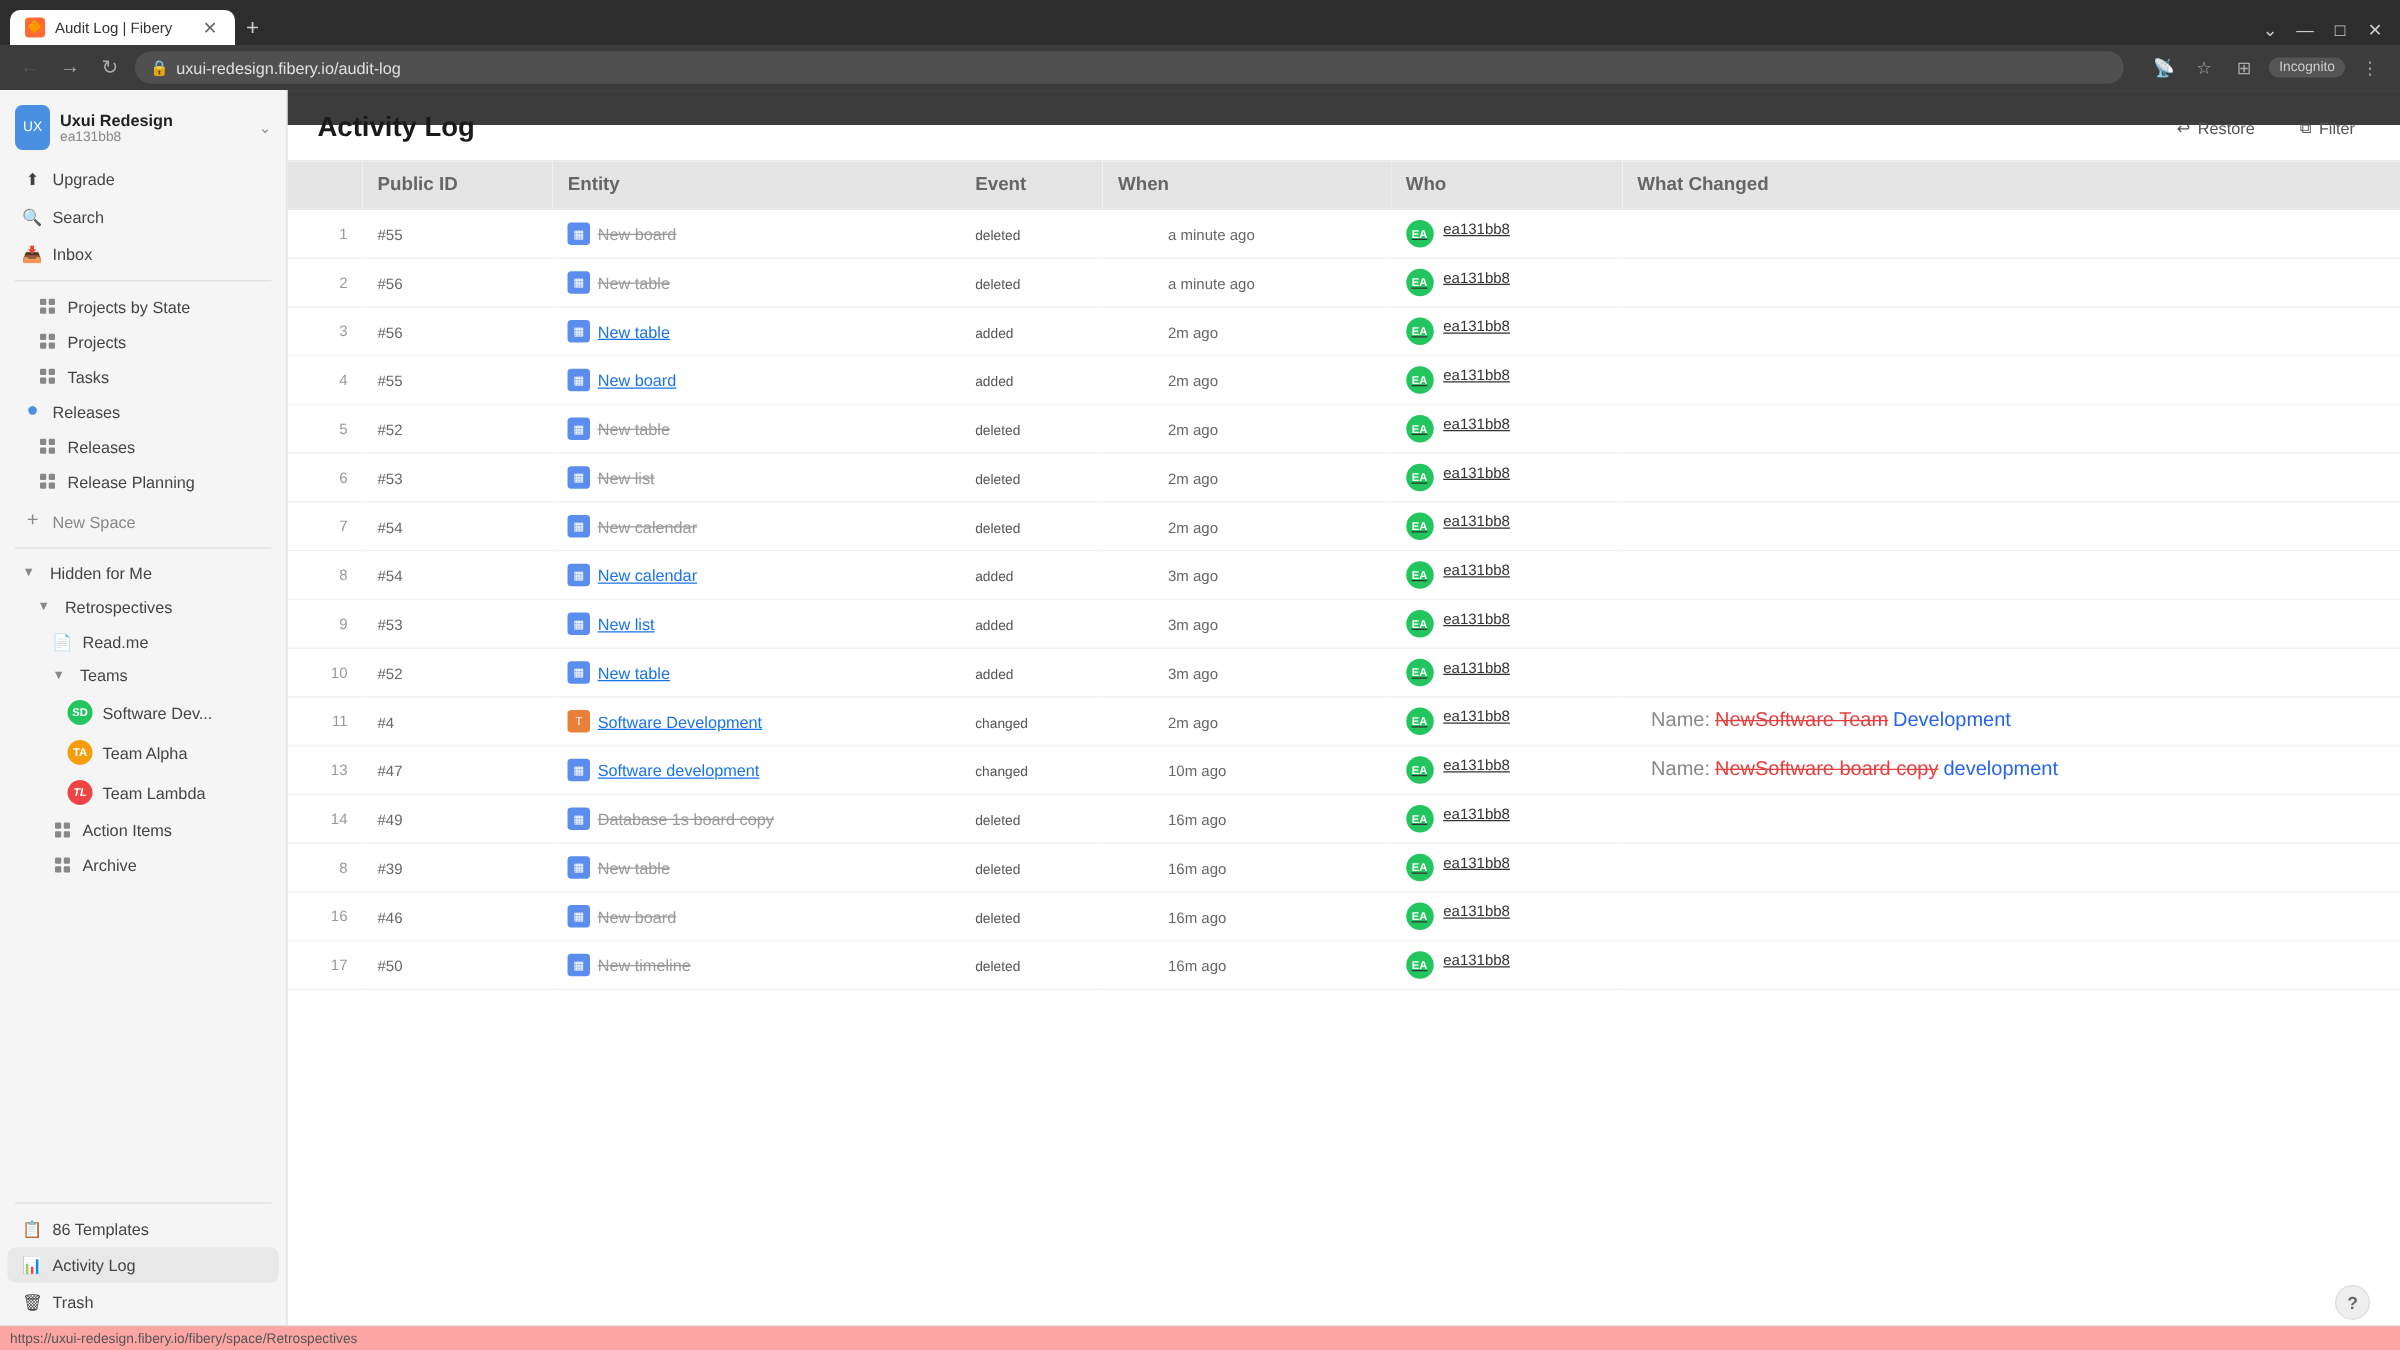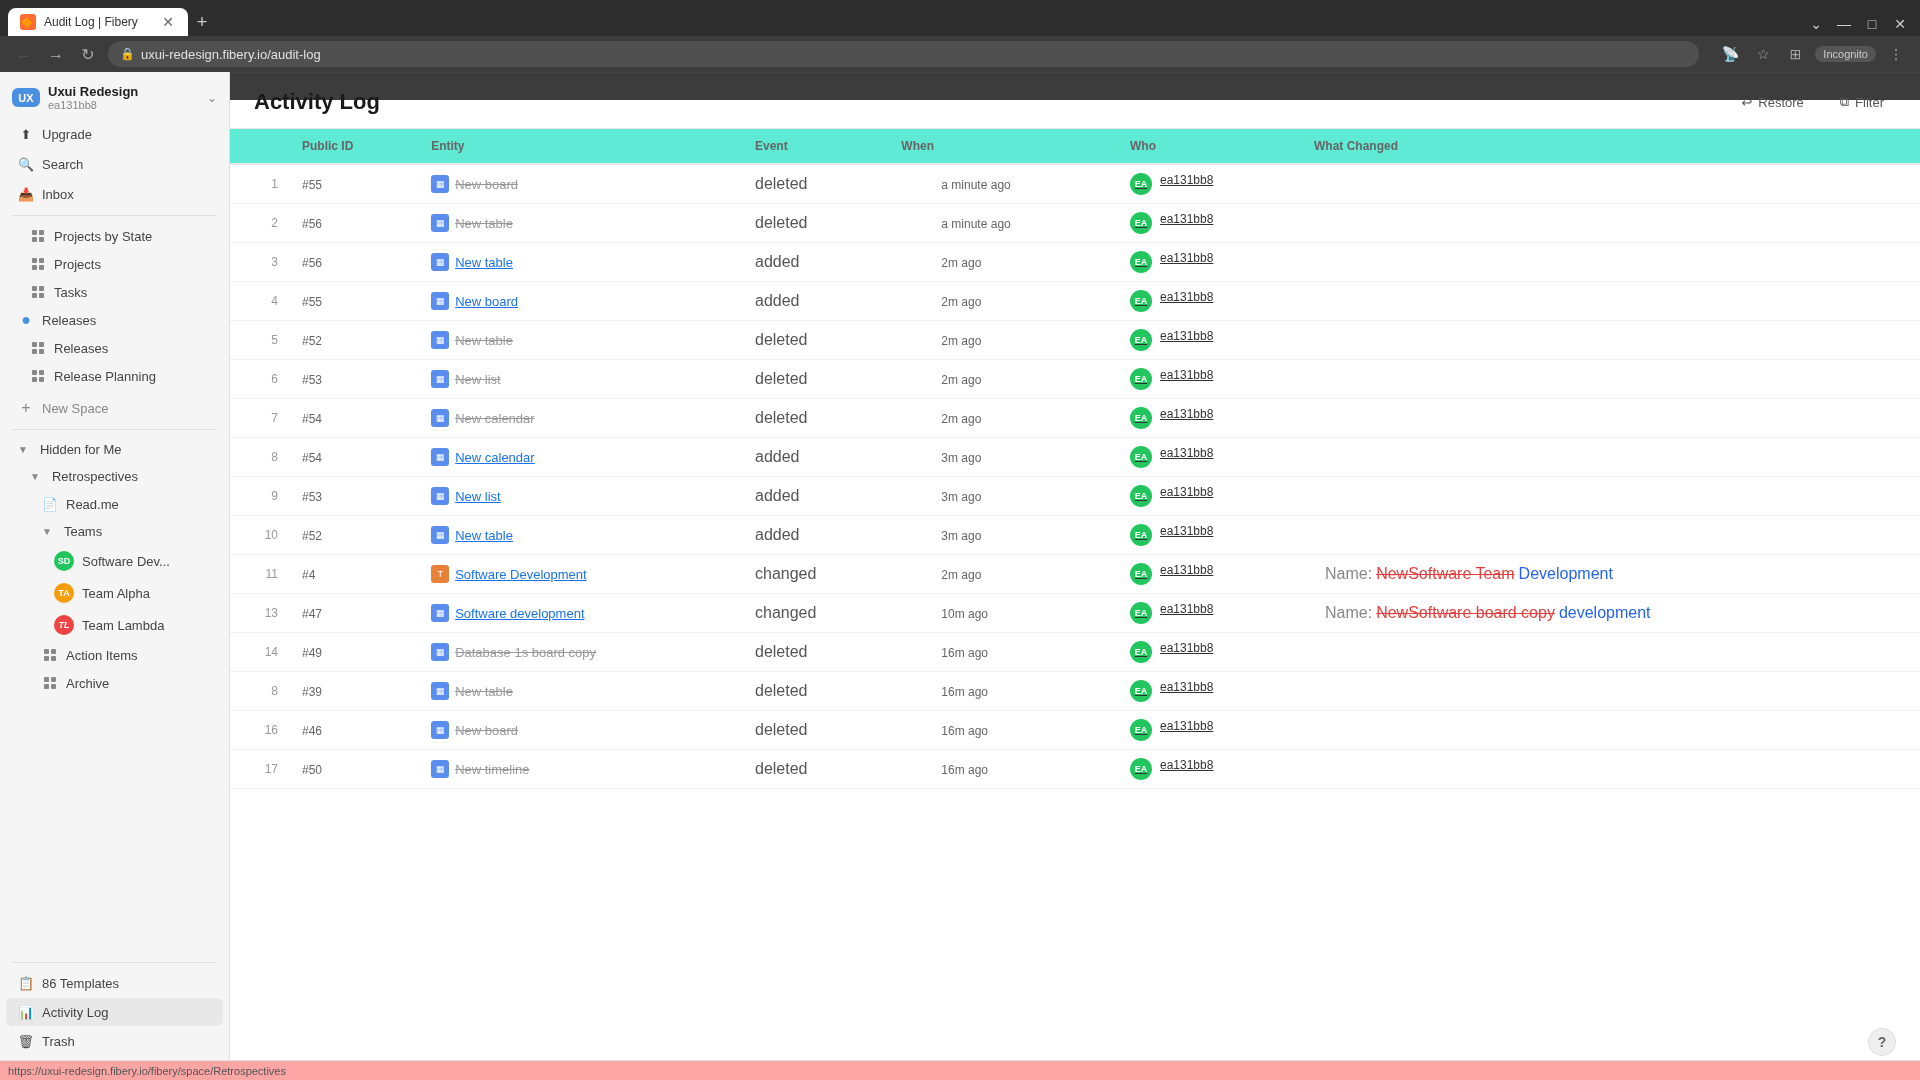--- a/index.html
+++ b/index.html
@@ -29,21 +29,21 @@
     .bookmark-item { color: #ccc; font-size: 12px; display: flex; align-items: center; gap: 4px; }
     .bookmark-icon { width: 14px; height: 14px; background: #f0c040; border-radius: 2px; }
 
     
     .app { display: flex; flex: 1; overflow: hidden; }
 
     
     .sidebar { width: 230px; background: #f5f5f5; border-right: 1px solid #e0e0e0; display: flex; flex-direction: column; overflow-y: auto; flex-shrink: 0; }
     .sidebar-header { padding: 12px 12px 8px; display: flex; align-items: center; justify-content: space-between; }
     .workspace-info { display: flex; align-items: center; gap: 8px; }
-    .workspace-avatar { width: 28px; height: 19px; background: #4a90e2; border-radius: 6px; display: flex; align-items: center; justify-content: center; color: white; font-size: 11px; font-weight: 700; flex-shrink: 0; }
+    .workspace-avatar { width: 28px; height: 36px; background: #4a90e2; border-radius: 6px; display: flex; align-items: center; justify-content: center; color: white; font-size: 11px; font-weight: 400; flex-shrink: 0; }
     .workspace-name { font-weight: 600; font-size: 13px; color: #222; }
     .workspace-email { font-size: 11px; color: #888; }
     .chevron-icon { color: #888; font-size: 12px; cursor: pointer; }
 
     .sidebar-nav-item { padding: 6px 12px; display: flex; align-items: center; gap: 8px; cursor: pointer; color: #444; font-size: 13px; border-radius: 6px; margin: 1px 6px; }
     .sidebar-nav-item.active { background: #e8e8e8; font-weight: 500; }
     .sidebar-icon { width: 16px; height: 16px; display: flex; align-items: center; justify-content: center; flex-shrink: 0; }
     .sidebar-section-item { padding: 5px 12px 5px 24px; display: flex; align-items: center; gap: 8px; cursor: pointer; color: #444; font-size: 13px; border-radius: 6px; margin: 1px 6px; }
     .sidebar-section-item.sub { padding-left: 36px; }
     .sidebar-section-item.sub2 { padding-left: 48px; }
@@ -60,33 +60,33 @@
     
     .main { flex: 1; display: flex; flex-direction: column; overflow: hidden; }
     .main-header { padding: 16px 24px 12px; border-bottom: 1px solid #e8e8e8; display: flex; align-items: center; justify-content: space-between; }
     .page-title { font-size: 22px; font-weight: 700; color: #1a1a1a; }
     .header-actions { display: flex; align-items: center; gap: 12px; }
     .header-btn { display: flex; align-items: center; gap: 6px; padding: 6px 12px; border-radius: 6px; cursor: pointer; font-size: 13px; color: #555; background: none; border: none; }
 
     
     .table-container { flex: 1; overflow-y: auto; overflow-x: auto; }
     table { width: 100%; border-collapse: collapse; }
-    thead th { background: #5eead4; border-bottom: 2px solid #e8e8e8; padding: 10px 12px; text-align: left; font-size: 12px; font-weight: 600; color: #666; white-space: nowrap; position: sticky; top: 0; z-index: 10; }
+    thead th { background: #e5e5e5; border-bottom: 2px solid #e8e8e8; padding: 10px 12px; text-align: left; font-size: 15px; font-weight: 600; color: #666; white-space: nowrap; position: sticky; top: 0; z-index: 10; }
     thead th.num-col { width: 60px; text-align: right; color: #999; font-weight: 400; }
     tbody tr { border-bottom: 1px solid #f0f0f0; }
     tbody td { padding: 8px 12px; font-size: 13px; color: #333; vertical-align: middle; }
     tbody td.row-num { color: #999; text-align: right; font-size: 12px; }
 
     .entity-link { display: flex; align-items: center; gap: 6px; color: #333; text-decoration: none; }
     .entity-icon { width: 18px; height: 18px; background: #5b8dee; border-radius: 3px; display: flex; align-items: center; justify-content: center; color: white; font-size: 9px; flex-shrink: 0; }
     .entity-icon.team { background: #e8803a; }
     .entity-name { color: #1a73e8; text-decoration: underline; cursor: pointer; }
     .entity-name.strikethrough { text-decoration: line-through; color: #999; }
 
-    .event-badge { font-size: 16px; color: #555; }
+    .event-badge { font-size: 11px; color: #555; }
     .when-text { font-size: 12px; color: #666; margin-left: 40px; }
 
     .user-cell { display: flex; align-items: flex-start; gap: 8px; text-decoration: underline; }
     .user-avatar { width: 22px; height: 22px; border-radius: 50%; background: #22c55e; display: flex; align-items: center; justify-content: center; color: white; font-size: 9px; font-weight: 700; flex-shrink: 0; }
     .user-name { font-size: 12px; color: #333; }
 
     .what-changed { font-size: 16px; color: #555; margin-left: 11px; }
     .changed-label { color: #888; margin-right: 4px; }
     .changed-old { color: #e53e3e; text-decoration: line-through; margin-right: 4px; }
     .changed-new { color: #2563eb; font-weight: 500; }

